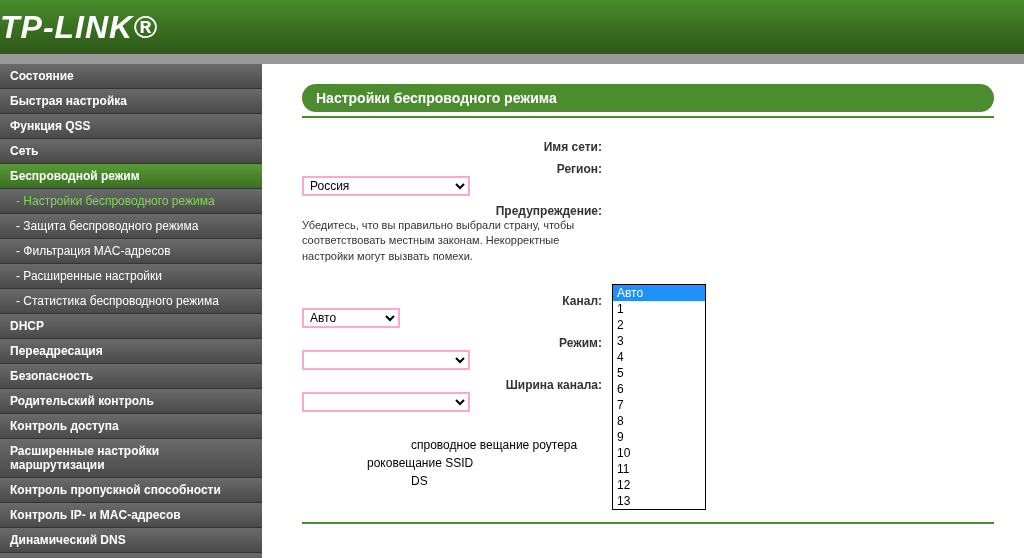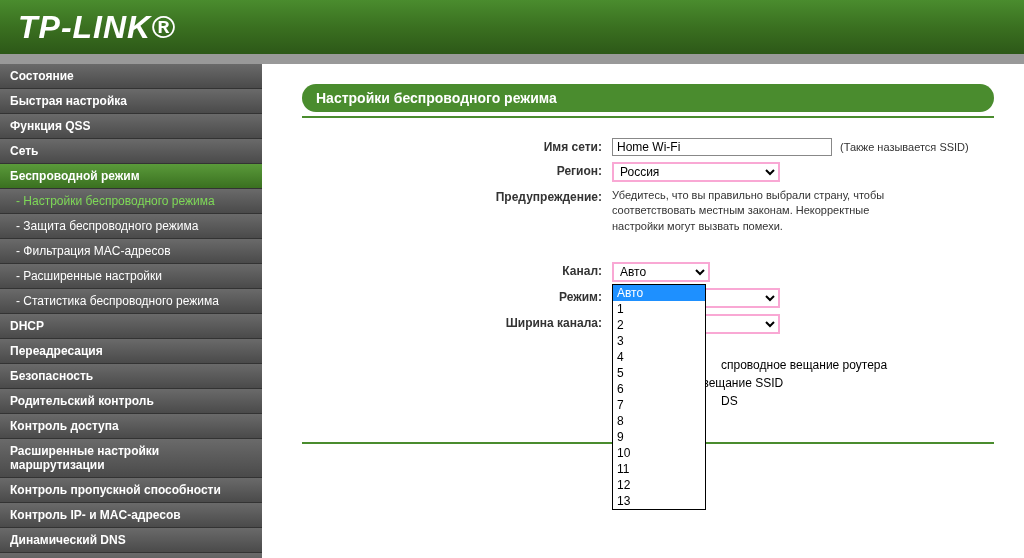--- a/index.html
+++ b/index.html
@@ -1,29 +1,29 @@
 <!DOCTYPE html>
 <html><head>
 <meta charset="utf-8">
 <style>
 * { box-sizing: border-box; margin: 0; padding: 0; }
 body { font-family: Arial, sans-serif; font-size: 12px; background: #fff; width: 1024px; height: 558px; overflow: hidden; }
-.header { background: linear-gradient(to bottom, #4a8c2e 0%, #3a7020 50%, #2d5818 100%); height: 64px; display: flex; align-items: center; padding-left: 18px; border-bottom: 10px solid #999; }
+.header { background: linear-gradient(to bottom, #4a8c2e 0%, #3a7020 50%, #2d5818 100%); height: 64px; display: flex; align-items: center; border-bottom: 10px solid #999; }
 .logo { color: #fff; font-size: 32px; font-weight: bold; font-style: italic; letter-spacing: 1px; }
 .container { display: flex; height: calc(558px - 64px); }
 .sidebar { width: 262px; background: #eab308; }
 .menu-item { background: linear-gradient(to bottom, #6a6a6a, #4a4a4a); color: #fff; padding: 5px 10px; border-bottom: 1px solid #333; cursor: pointer; font-size: 12px; font-weight: bold; }
 .menu-item.active { background: linear-gradient(to bottom, #5a9a3a, #3a7020); }
 .submenu-item { background: linear-gradient(to bottom, #6a6a6a, #4a4a4a); color: #fff; padding: 5px 10px 5px 16px; border-bottom: 1px solid #333; cursor: pointer; font-size: 12px; }
 .submenu-item.active { color: #7ed957; }
 .content { flex: 1; padding: 20px 30px 20px 40px; position: relative; }
 .section-title { background: #4a8c2e; color: #fff; padding: 6px 14px; font-size: 14px; font-weight: bold; margin-bottom: 4px; border-radius: 14px; }
 .hr-green { border: none; border-top: 2px solid #4a8c2e; margin-bottom: 20px; }
 .hr-green2 { border: none; border-top: 2px solid #4a8c2e; margin-top: 30px; }
-.form-row { display: flex; align-items: flex-start; margin-bottom: 6px; }
+.form-row { display: flex; align-items: flex-start; margin-bottom: 6px; flex-direction: column; }
 .label { width: 310px; text-align: right; padding-right: 10px; padding-top: 2px; font-weight: bold; color: #333; }
 .field { flex: 1; display: flex; align-items: center; }
 .text-input { width: 220px; padding: 1px 4px; border: 1px solid #888; font-size: 12px; height: 18px; }
 .select { padding: 0 2px; border: 2px solid #f9a8d4; font-size: 12px; background: #fff; height: 20px; }
 .sel-region { width: 168px; }
 .sel-channel { width: 98px; }
 .sel-mode { width: 168px; }
 .sel-width { width: 168px; }
 .hint { margin-left: 8px; font-size: 11px; color: #333; }
 .warn { font-size: 11px; color: #333; line-height: 1.4; }
@@ -63,24 +63,20 @@
       <div class="menu-item">Динамический DNS</div>
       <div class="menu-item">Системные инструменты</div>
     </div>
 
   <div class="content">
     <div class="section-title">Настройки беспроводного режима</div>
     <hr class="hr-green">
 
     <div class="form-row">
       <div class="label">Имя сети:</div>
-      <div class="field">
-        <input type="text" class="text-input" value="Home Wi-Fi" style="">
-        <span class="hint">(Также называется SSID)</span>
-      </div>
     </div>
 
     <div class="form-row">
       <div class="label">Регион:</div>
       <div class="field">
         <select class="select sel-region">
           <option>Россия</option>
         </select>
       </div>
     </div>

